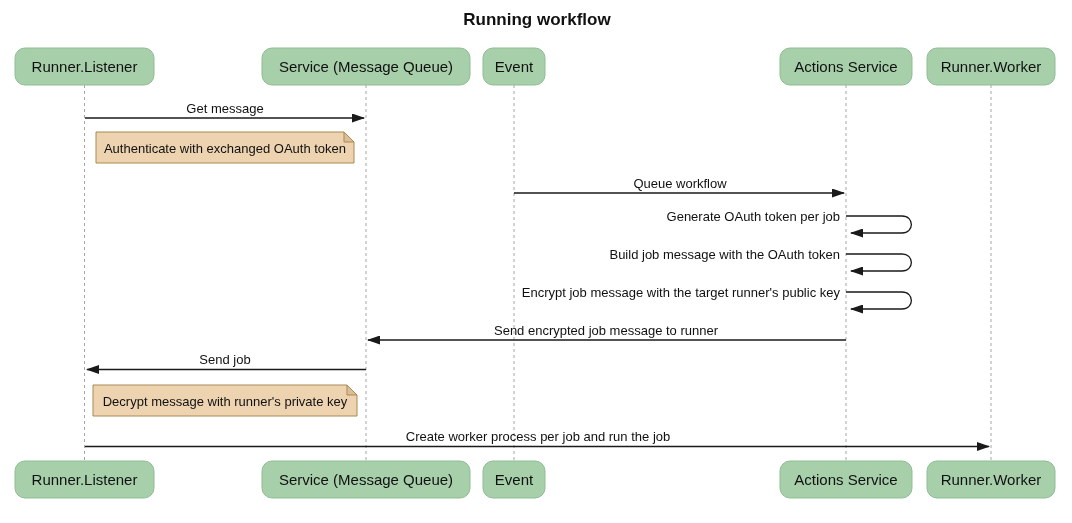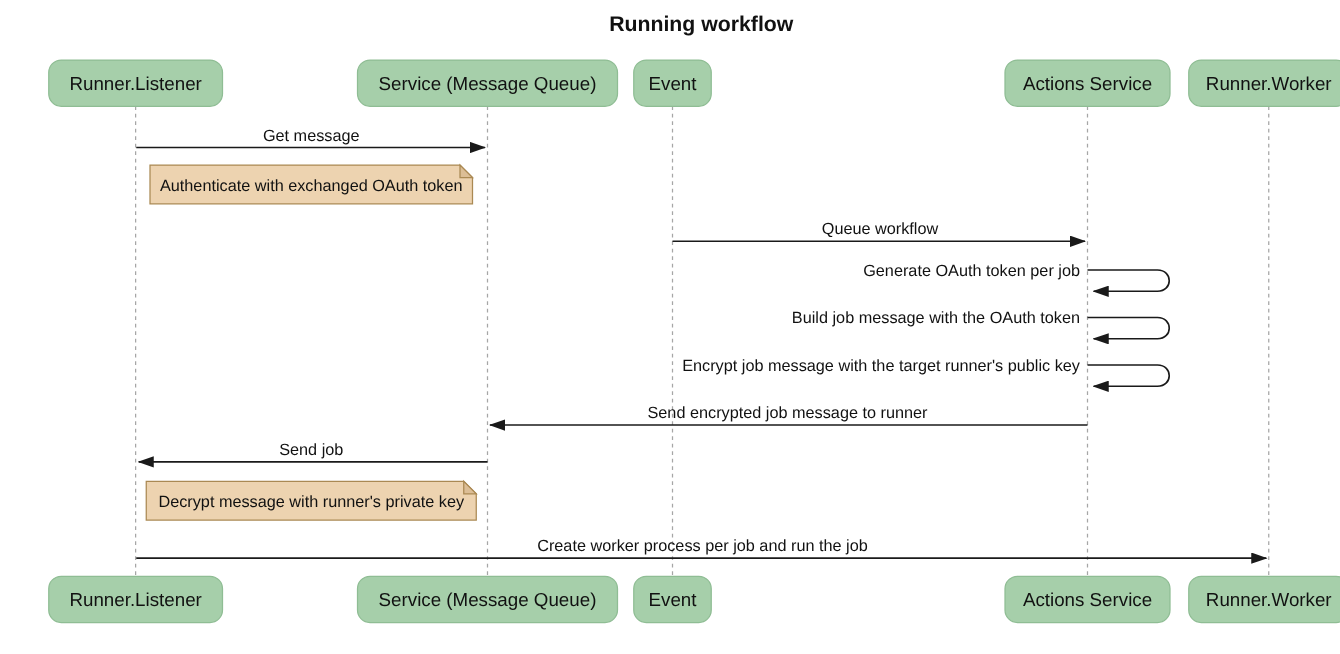--- a/index.html
+++ b/index.html
@@ -6,21 +6,20 @@
     margin: 0;
     padding: 0;
     background: #ffffff;
   }
   .stage {
     position: relative;
     width: 864px;
     height: 523px;
     background: #ffffff;
     font-family: "Liberation Sans", sans-serif;
-    padding-left: 24px;
   }
   svg { display: block; }
 
   .diagram-title {
     font-family: "Liberation Sans", sans-serif;
     font-size: 17px;
     font-weight: 700;
     fill: #111111;
   }
   .actor-box {

